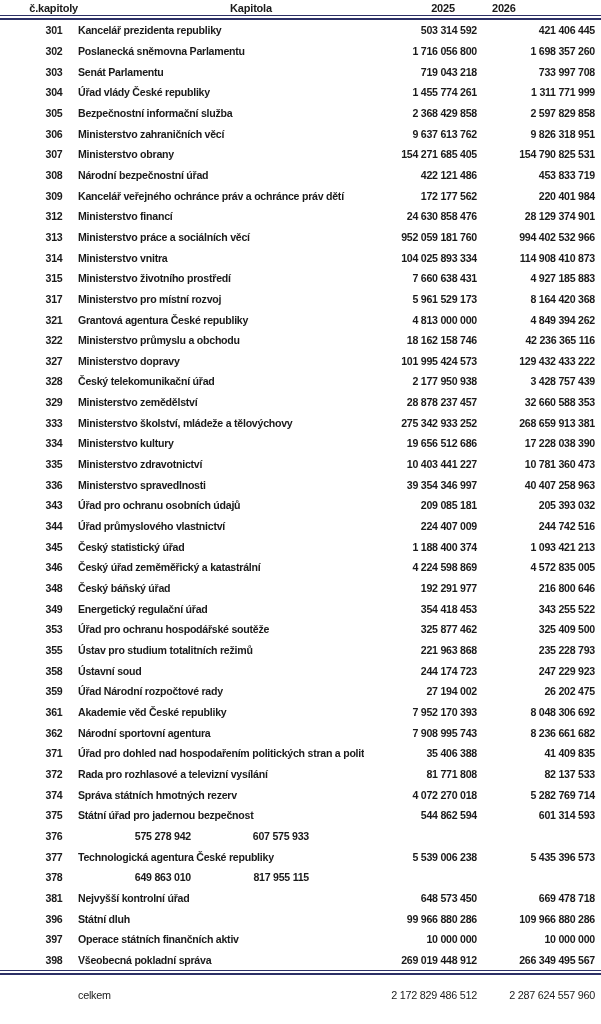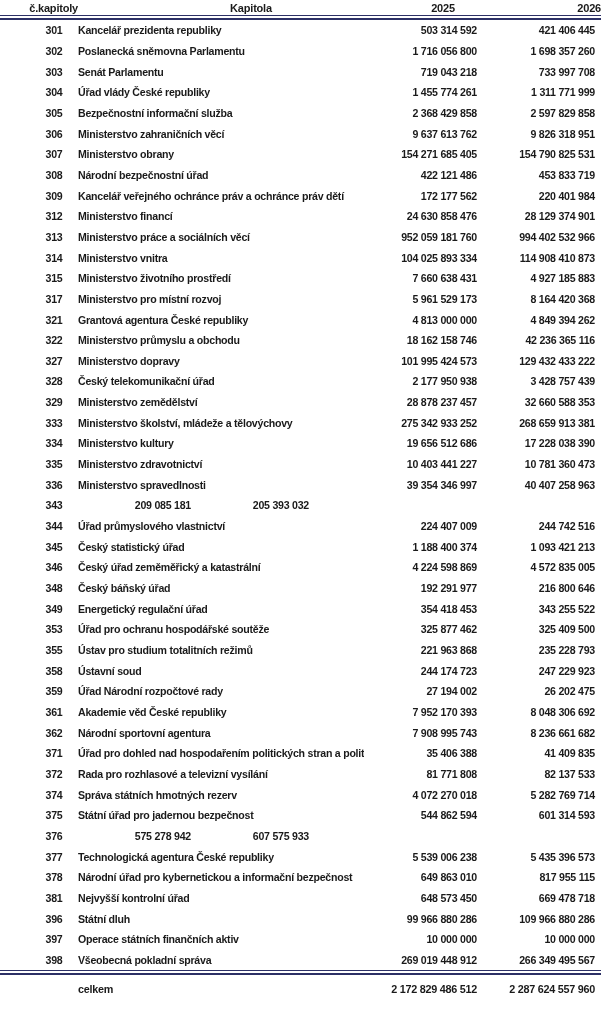--- a/index.html
+++ b/index.html
@@ -31,40 +31,39 @@
     border-bottom:2.5px solid var(--rule);
     box-sizing:border-box;
   }
   .c-no{flex:0 0 78px;box-sizing:border-box;}
   .c-name{flex:1 1 auto;box-sizing:border-box;min-width:0;}
   .c-y25{flex:0 0 118px;box-sizing:border-box;text-align:right;padding-right:5px;}
   .c-y26{flex:0 0 119px;box-sizing:border-box;text-align:right;padding-right:6px;}
   .hdr .c-no{text-align:right;padding-left:4px;}
   .hdr .c-name{text-align:center;padding-left:60px;}
   .hdr .c-y25{text-align:center;padding-left:40px;padding-right:0;}
-  .hdr .c-y26{text-align:right;padding-left:10px;padding-right:0;}
+  .hdr .c-y26{text-align:left;padding-left:10px;padding-right:0;}
   .tbody .row{
     display:flex;
     align-items:center;
     height:20.66px;
     font-size:10.6px;
     font-weight:700;
     letter-spacing:-0.25px;
     white-space:nowrap;
   }
   .tbody .c-no{text-align:center;padding-left:30px;}
   .tbody .c-name{overflow:hidden;text-overflow:clip;}
   .total-row{
     display:flex;
-    align-items:flex-start;
+    align-items:flex-end;
     height:26px;
     font-size:10.8px;
-    font-weight:700;
+    font-weight:400;
     letter-spacing:-0.25px;
-    margin-top:8px;
   }
 </style>
 </head>
 <body>
 
 <div class="page">
 
   <div class="hdr">
     <div class="c-no">č.kapitoly</div>
     <div class="c-name">Kapitola</div>
@@ -231,20 +230,21 @@
 
   <div class="row">
     <div class="c-no">336</div>
     <div class="c-name">Ministerstvo spravedlnosti</div>
     <div class="c-y25">39 354 346 997</div>
     <div class="c-y26">40 407 258 963</div>
   </div>
 
   <div class="row">
     <div class="c-no">343</div>
+    <div class="c-name">Úřad pro ochranu osobních údajů</div>
     <div class="c-y25">209 085 181</div>
     <div class="c-y26">205 393 032</div>
   </div>
 
   <div class="row">
     <div class="c-no">344</div>
     <div class="c-name">Úřad průmyslového vlastnictví</div>
     <div class="c-y25">224 407 009</div>
     <div class="c-y26">244 742 516</div>
   </div>
@@ -356,21 +356,20 @@
 
   <div class="row">
     <div class="c-no">377</div>
     <div class="c-name">Technologická agentura České republiky</div>
     <div class="c-y25">5 539 006 238</div>
     <div class="c-y26">5 435 396 573</div>
   </div>
 
   <div class="row">
     <div class="c-no">378</div>
-    <div class="c-name">Národní úřad pro kybernetickou a informační bezpečnost</div>
     <div class="c-y25">649 863 010</div>
     <div class="c-y26">817 955 115</div>
   </div>
 
   <div class="row">
     <div class="c-no">381</div>
     <div class="c-name">Nejvyšší kontrolní úřad</div>
     <div class="c-y25">648 573 450</div>
     <div class="c-y26">669 478 718</div>
   </div>

